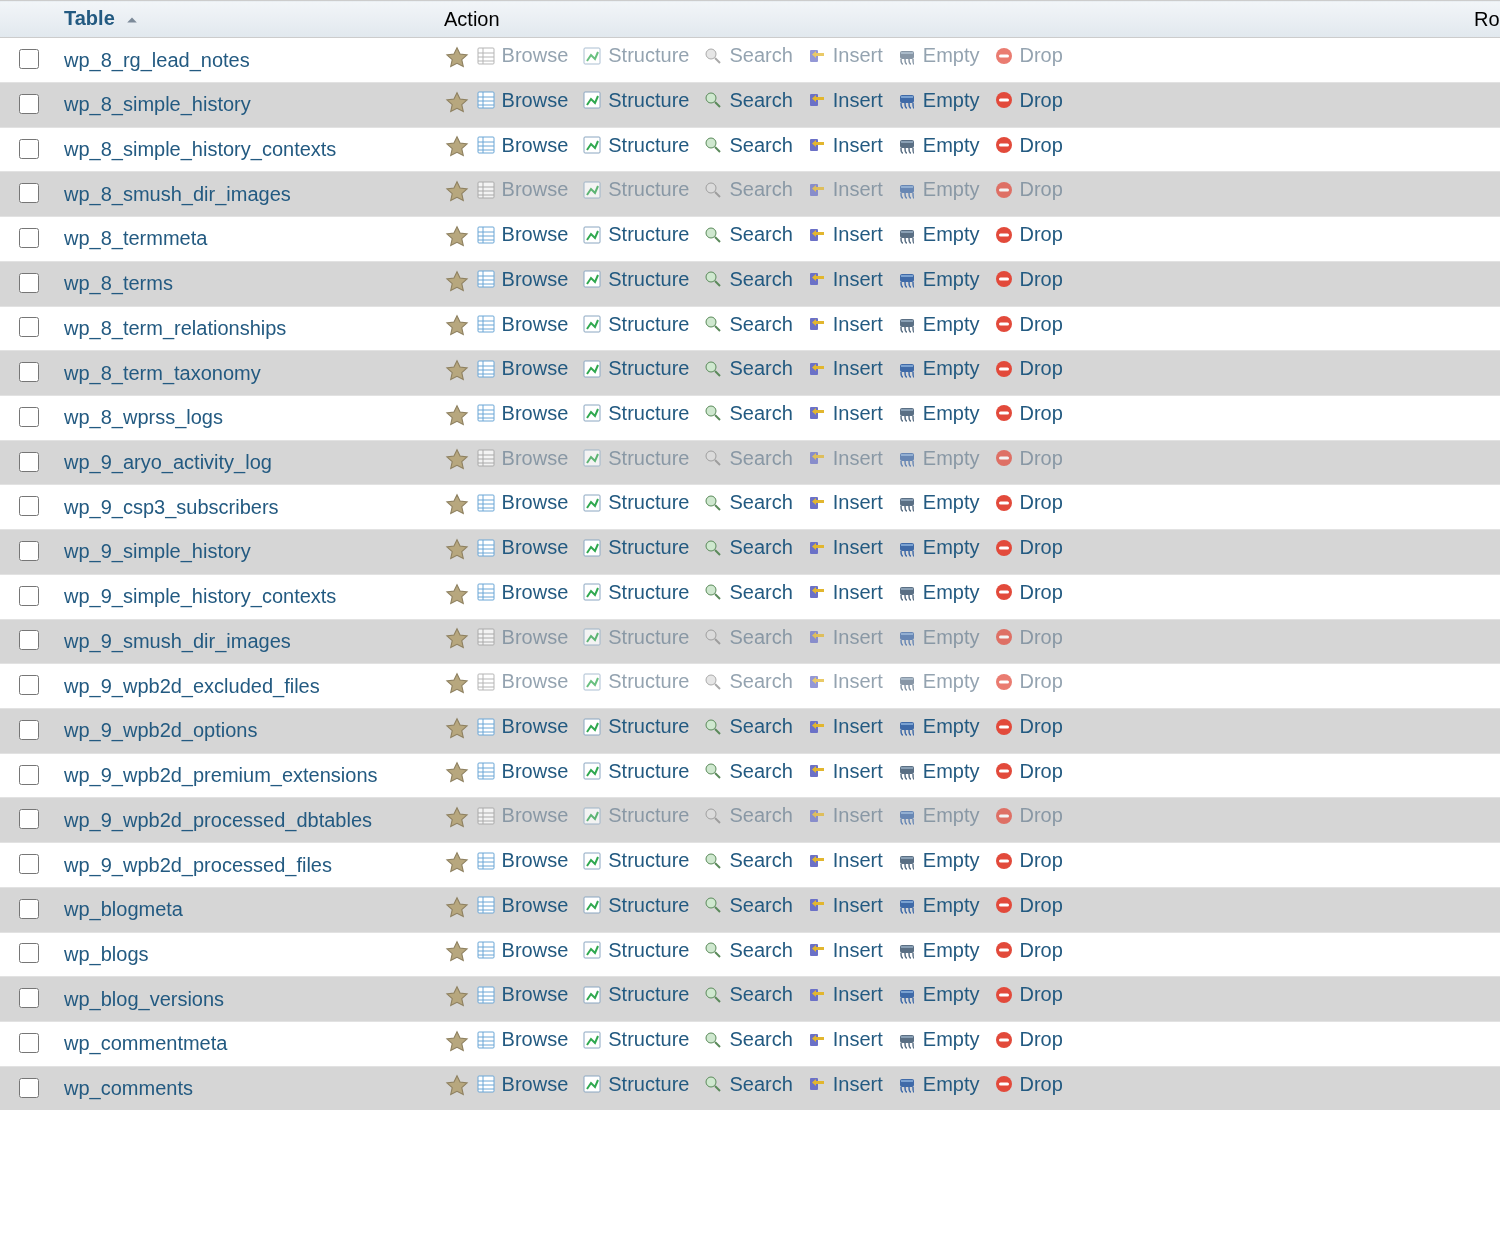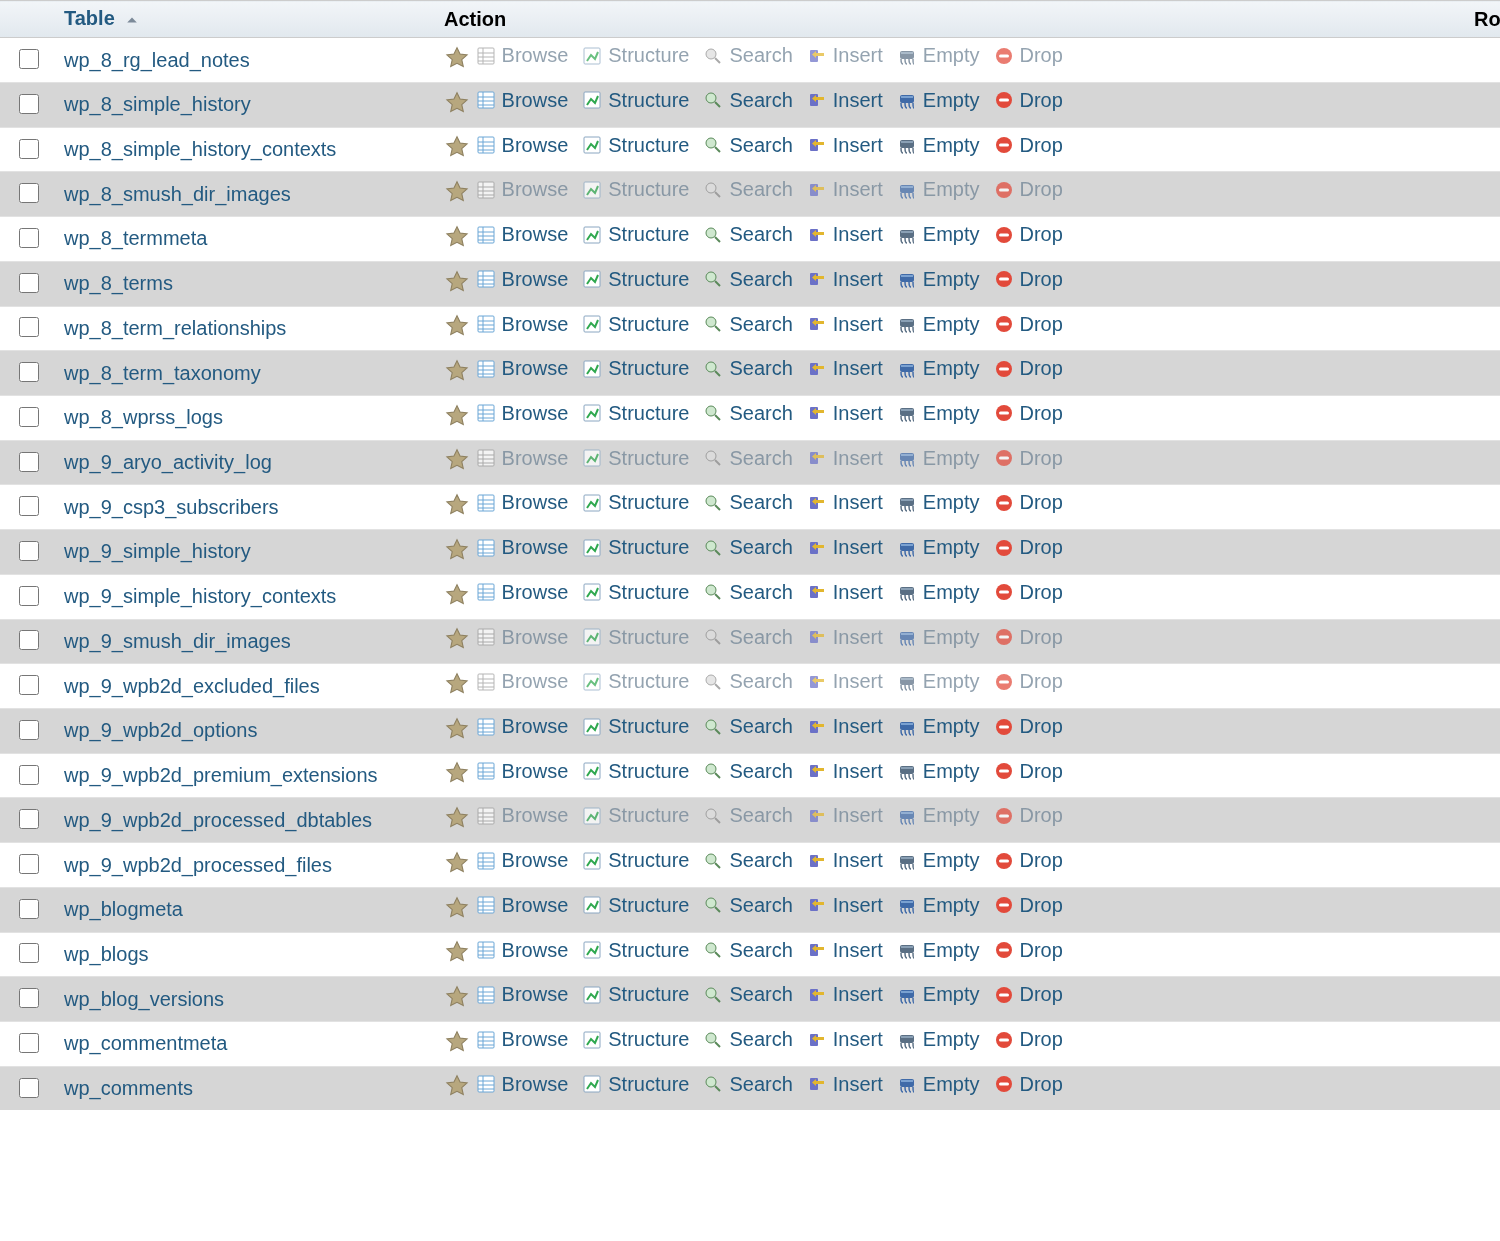--- a/index.html
+++ b/index.html
@@ -20,21 +20,21 @@
     background:#fff;
     width:1500px;
   }
   table.tables-list{
     border-collapse:collapse;
     width:100%;
     table-layout:fixed;
   }
   thead th{
     text-align:left;
-    font-weight:700;
+    font-weight:400;
     padding:6px 8px;
     border-top:1px solid var(--border);
     border-bottom:1px solid var(--border);
     background:linear-gradient(var(--row-header-a),var(--row-header-b));
     color:#000;
     white-space:nowrap;
   }
   thead th.th-table{
     color:var(--link);
     font-weight:700;

